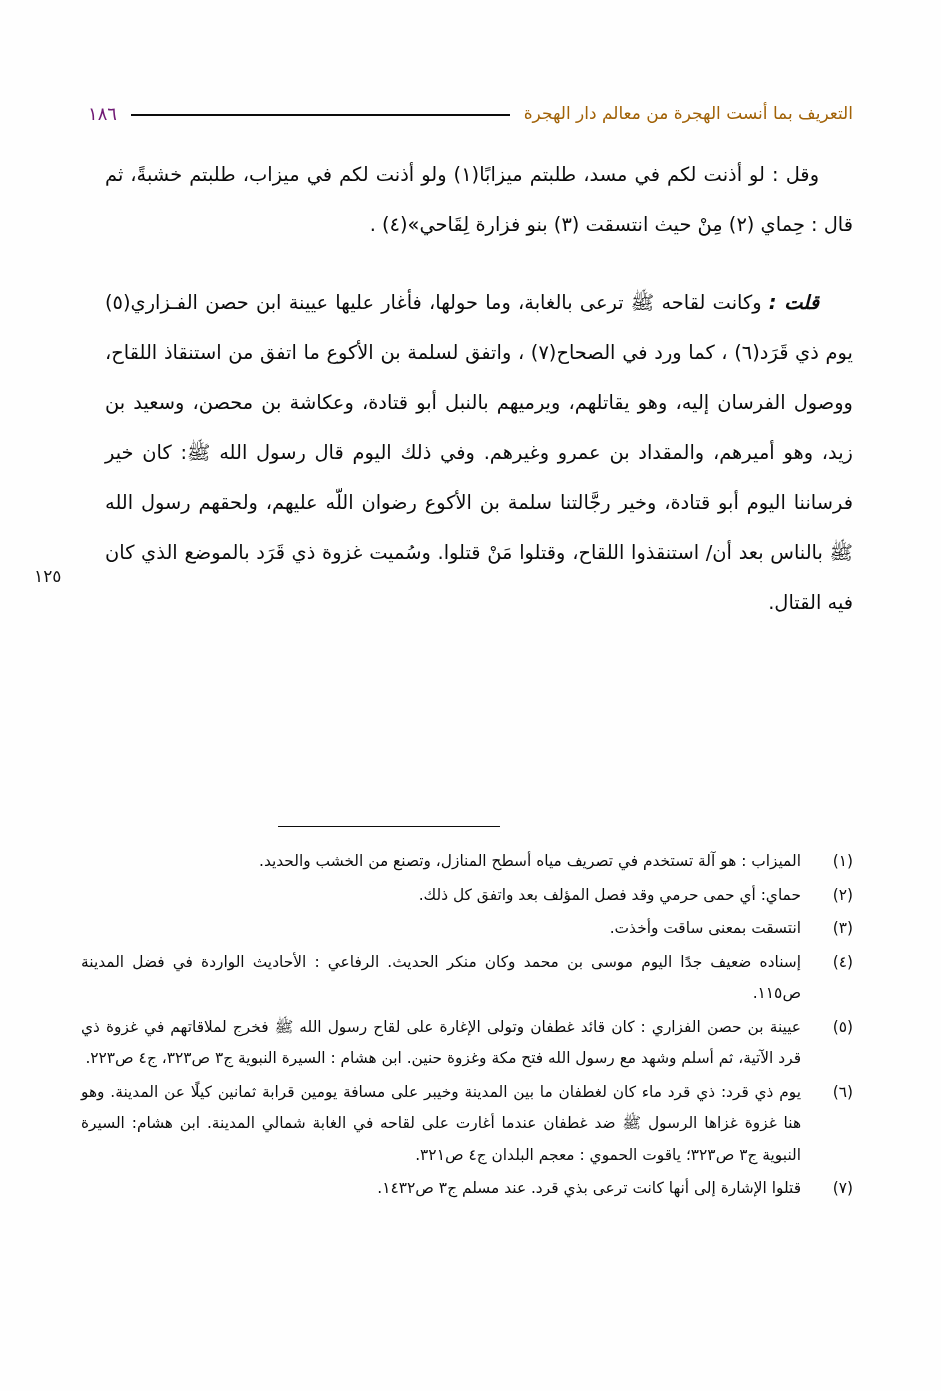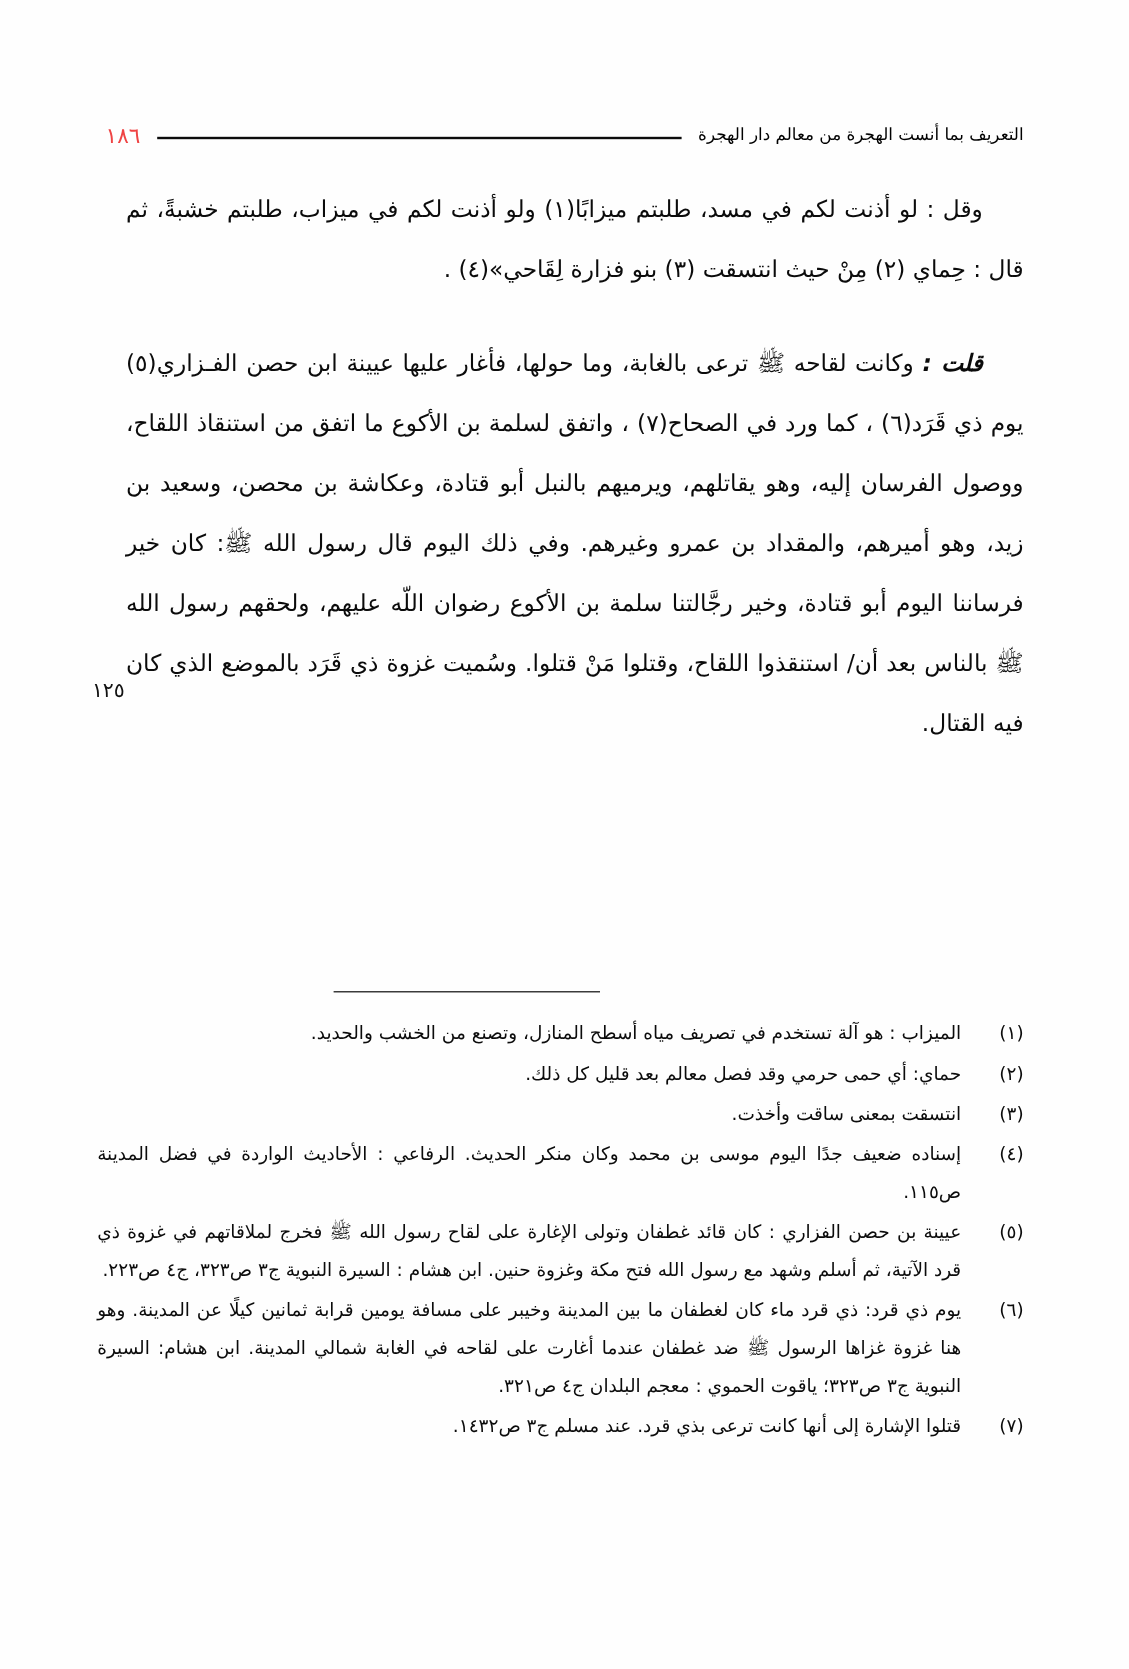--- a/index.html
+++ b/index.html
@@ -25,34 +25,34 @@
     top: 96px;
     right: 88px;
     left: 88px;
     height: 34px;
     display: flex;
     flex-direction: row;
     align-items: center;
     gap: 14px;
   }
   #header-title {
-    font-size: 14px;
-    color: #000000;
+    font-size: 17px;
+    color: #a16207;
     white-space: nowrap;
     letter-spacing: 0px;
   }
   #header-rule {
     flex: 1 1 auto;
     height: 0;
     border-top: 2.4px solid #0c0c0c;
     margin-top: 3px;
   }
   #header-pageno {
     font-size: 18px;
-    color: #ef4444;
+    color: #701a75;
     white-space: nowrap;
     direction: rtl;
   }
 
   
   #body-col {
     position: absolute;
     top: 150px;
     right: 88px;
     width: 772px;
@@ -69,21 +69,21 @@
   .para.gap-before { margin-top: 28px; }
   .indent { text-indent: 34px; margin-left: 24px; }
   .bold-lead { font-weight: bold; font-style: italic; }
 
   
   #margin-number {
     position: absolute;
     top: 566px;
     left: 34px;
     width: 70px;
-    text-align: right;
+    text-align: left;
     font-size: 17px;
     color: #111;
     direction: rtl;
   }
 
   
   #fn-rule {
     position: absolute;
     top: 826px;
     right: 441px;
@@ -148,21 +148,21 @@
 
   <div id="footnotes">
 
     <div class="fn-row">
       <span class="fn-num">(١)</span>
       <span class="fn-text">الميزاب : هو آلة تستخدم في تصريف مياه أسطح المنازل، وتصنع من الخشب والحديد.</span>
     </div>
 
     <div class="fn-row">
       <span class="fn-num">(٢)</span>
-      <span class="fn-text">حماي: أي حمى حرمي وقد فصل معالم بعد قليل كل ذلك.</span>
+      <span class="fn-text">حماي: أي حمى حرمي وقد فصل المؤلف بعد واتفق كل ذلك.</span>
     </div>
 
     <div class="fn-row">
       <span class="fn-num">(٣)</span>
       <span class="fn-text">انتسقت بمعنى ساقت وأخذت.</span>
     </div>
 
     <div class="fn-row">
       <span class="fn-num">(٤)</span>
       <span class="fn-text">إسناده ضعيف جدًا اليوم موسى بن محمد وكان منكر الحديث. الرفاعي : الأحاديث الواردة في فضل المدينة ص١١٥.</span>

